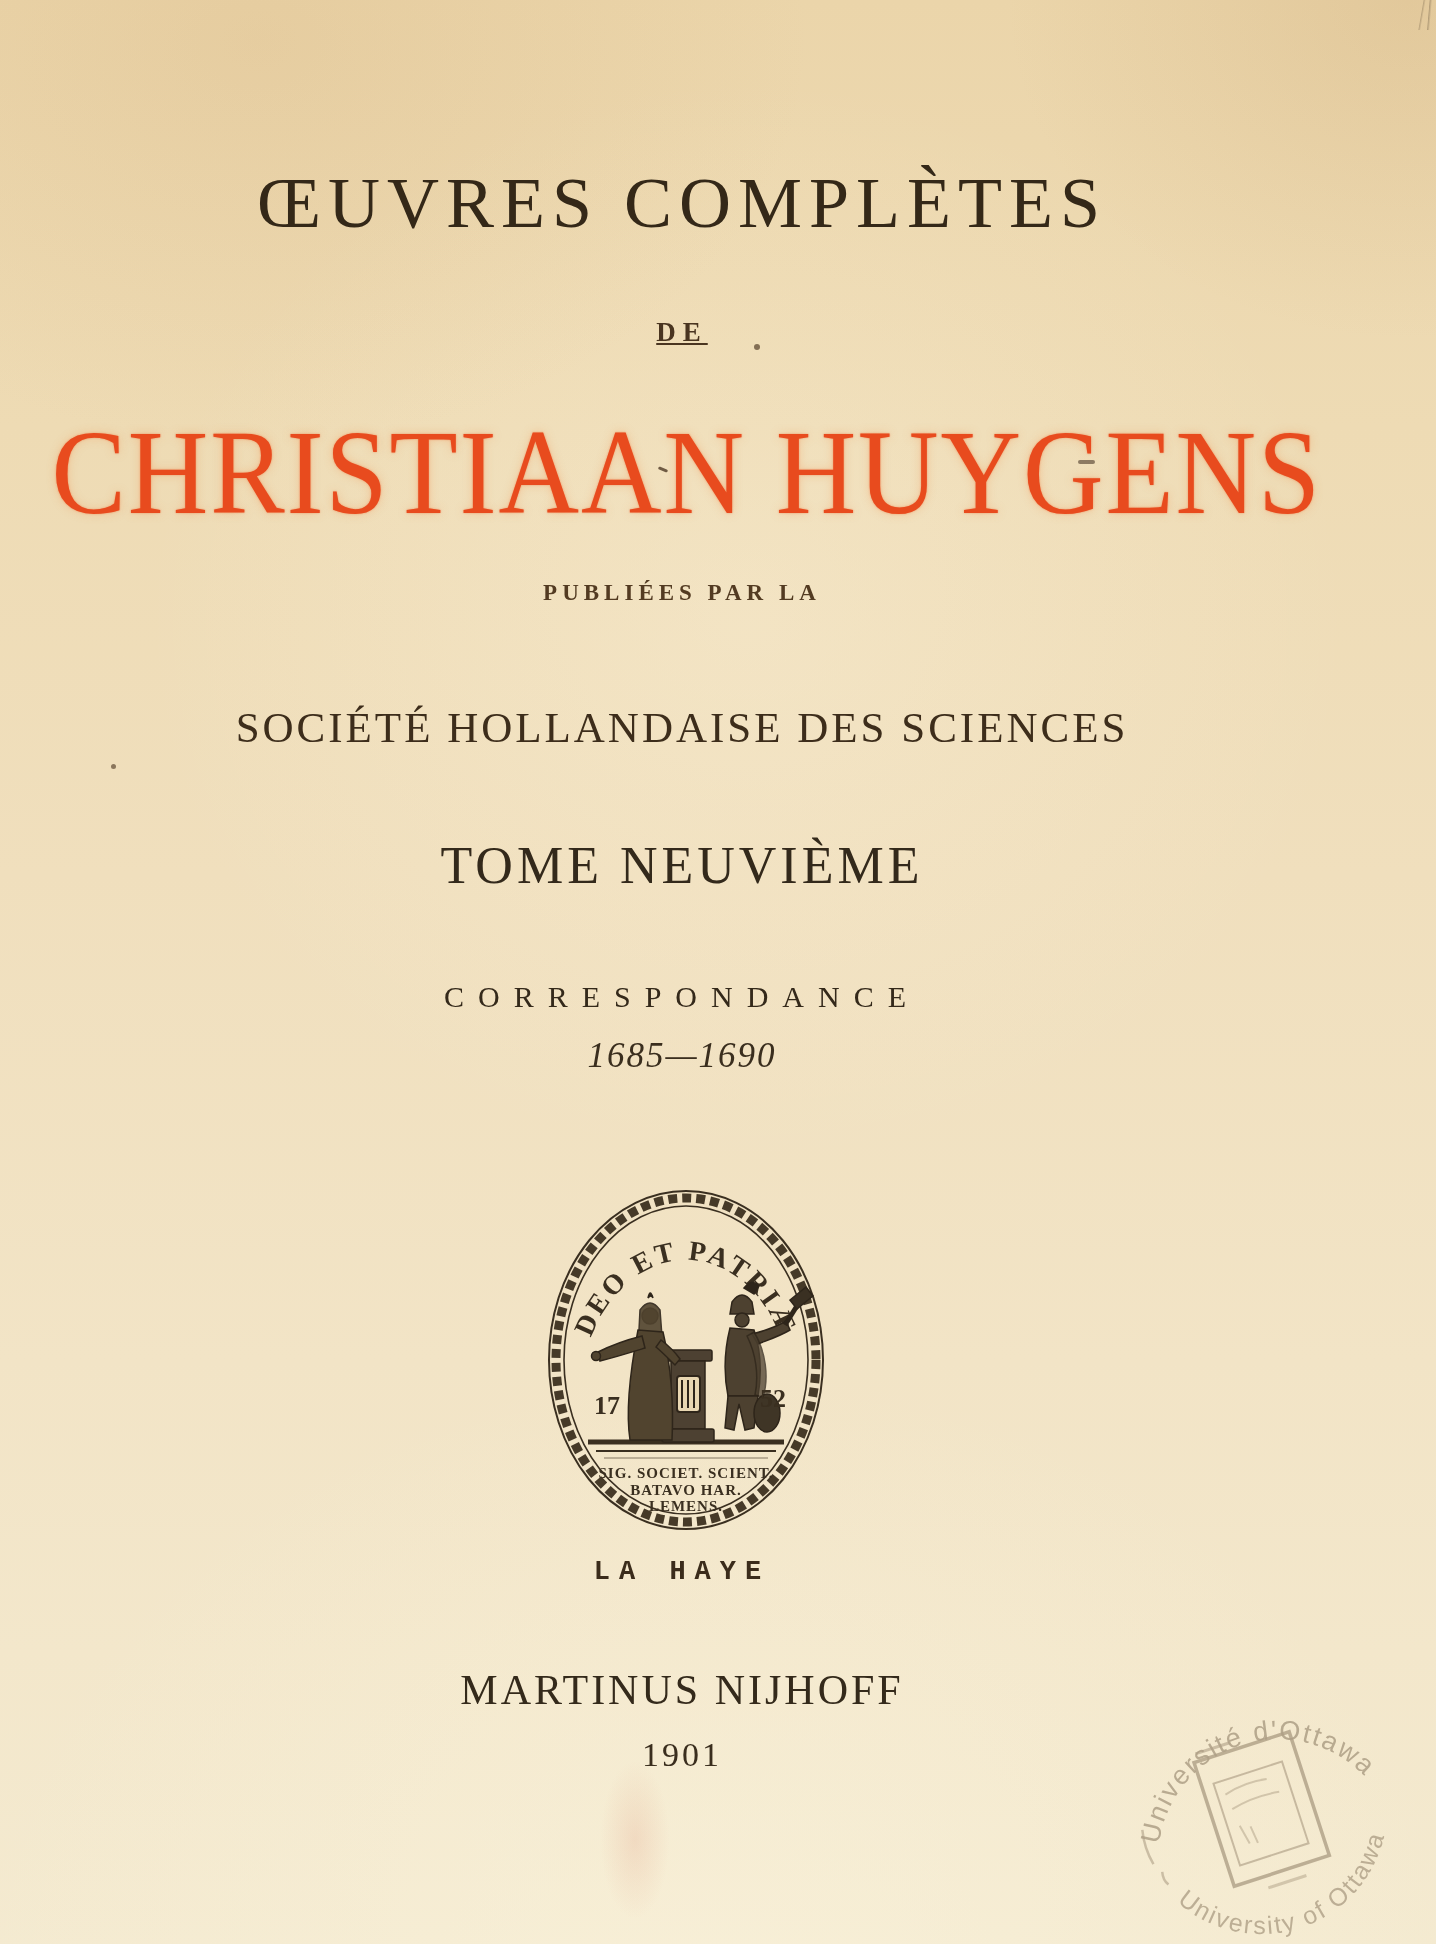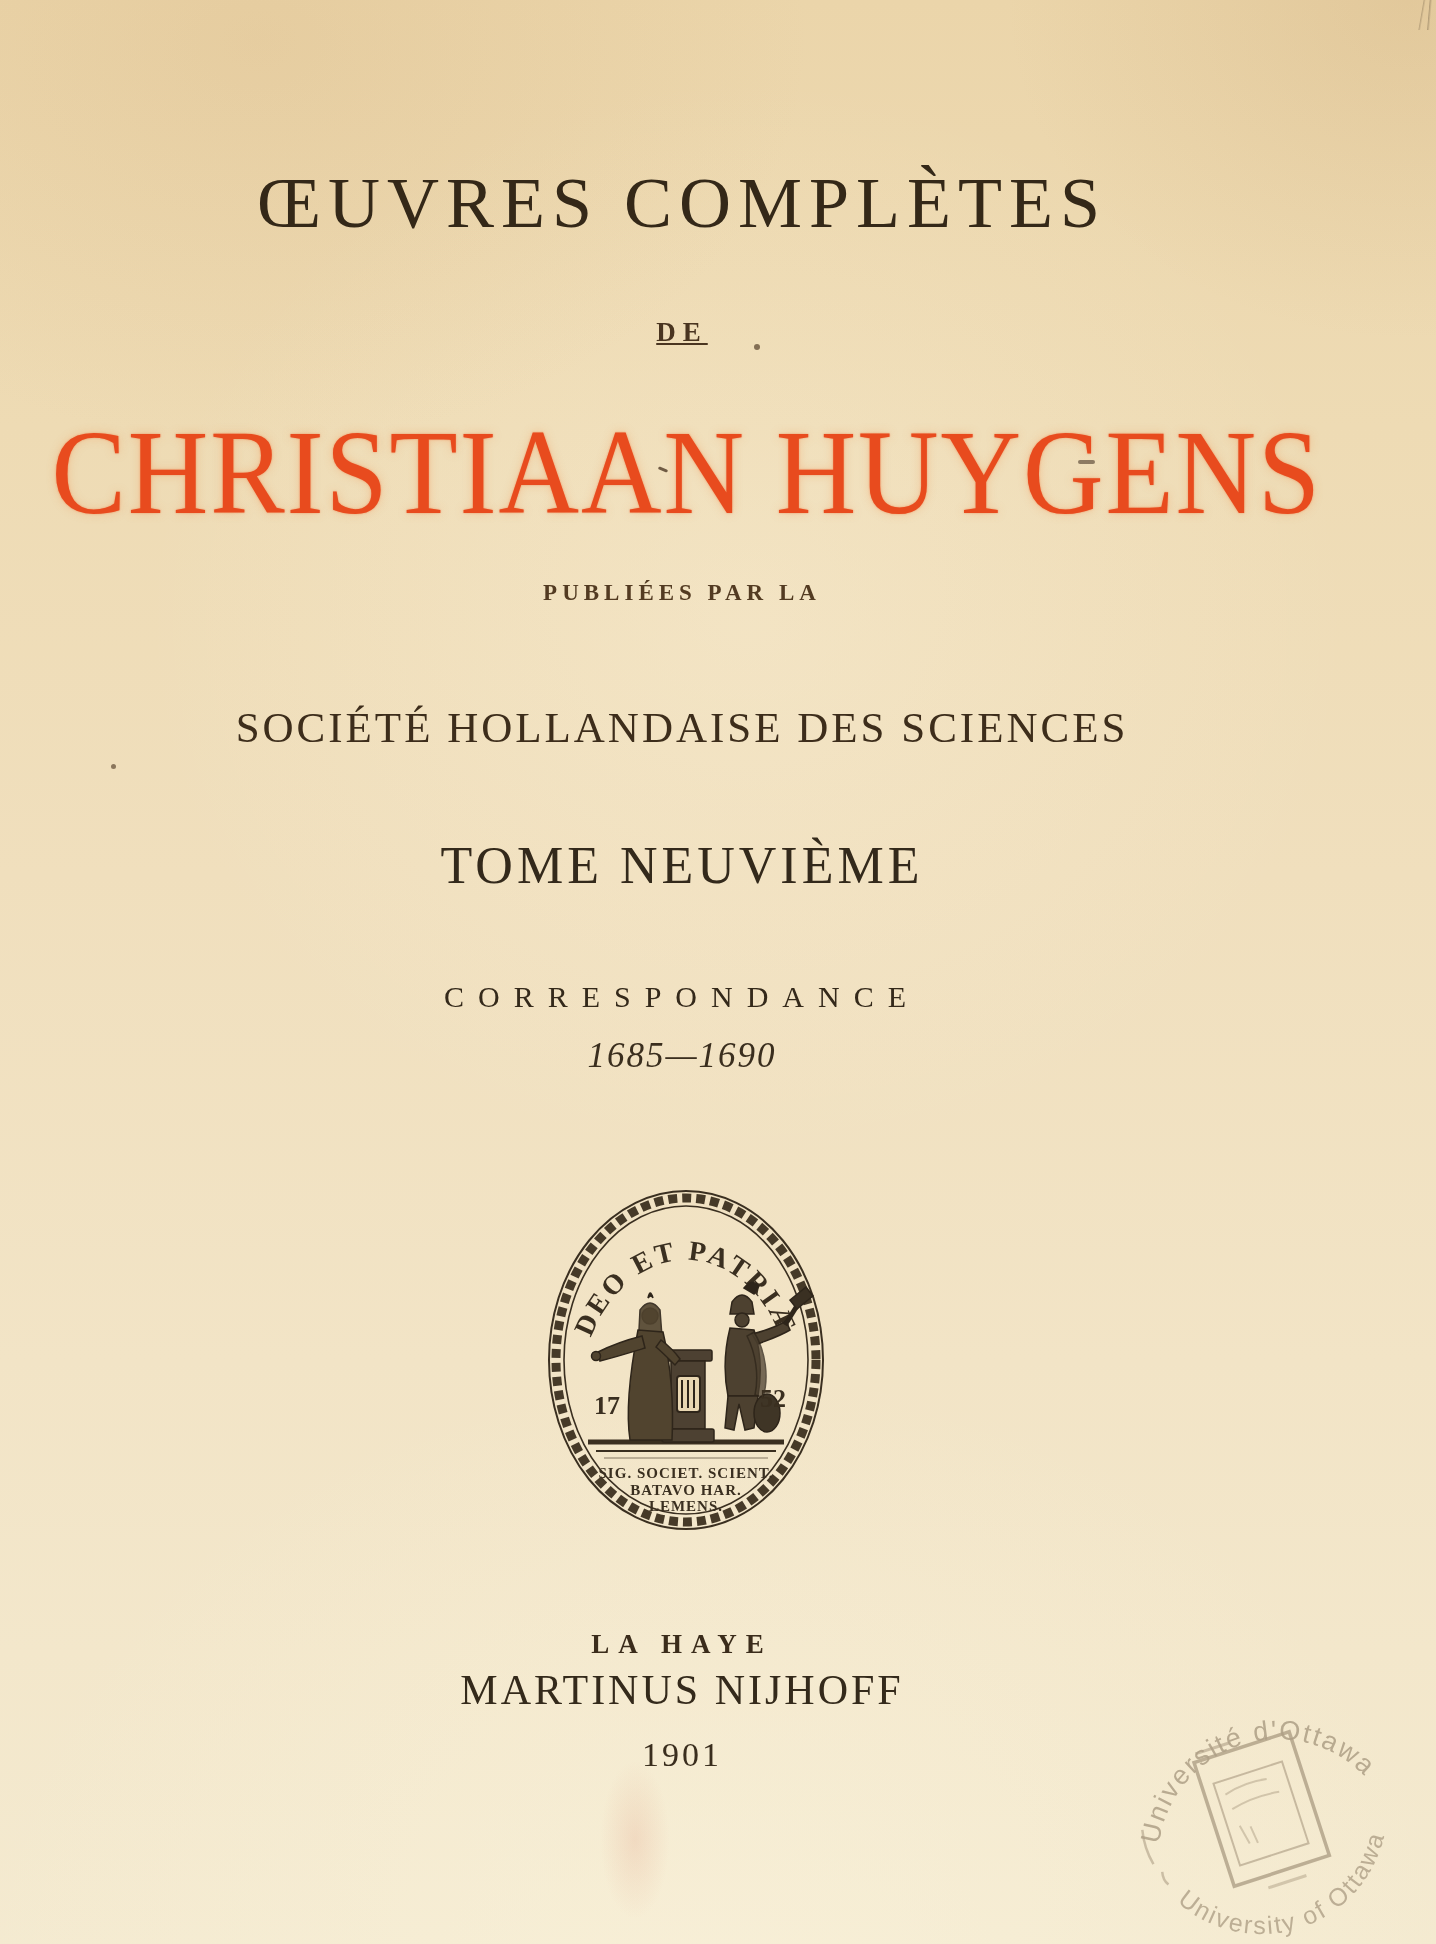--- a/index.html
+++ b/index.html
@@ -22,21 +22,21 @@
   .author{
     top:404px;font-size:120px;letter-spacing:2px;color:#e84b1e;
     transform:scaleX(0.93);transform-origin:center;
     text-shadow:0 0 10px rgba(244,140,70,0.35), 0 0 2px rgba(232,75,30,0.5);
   }
   .published-by{top:580px;font-size:23px;letter-spacing:5px;color:#533b22;font-weight:bold;}
   .society{top:703px;font-size:43px;letter-spacing:3px;color:#3d2d1b;}
   .volume{top:836px;font-size:52px;letter-spacing:4px;color:#33291b;}
   .section{top:980px;font-size:30px;letter-spacing:14px;color:#34291a;}
   .years{top:1036px;font-size:35px;letter-spacing:2px;color:#3a2e1e;font-style:italic;}
-  .city{top:1629px;font-size:27px;letter-spacing:9px;color:#3b2c1b;font-weight:bold;}
+  .city{top:1557px;font-size:27px;letter-spacing:9px;color:#3b2c1b;font-weight:bold;font-family:Liberation Mono, monospace;}
   .publisher{top:1666px;font-size:42px;letter-spacing:3px;color:#342a1b;}
   .imprint-year{top:1716px;font-size:34px;letter-spacing:3px;color:#3a2e1e;margin-top:20px;}
 
   .seal{position:absolute;left:538px;top:1182px;width:296px;height:356px;}
   .stamp{position:absolute;left:1094px;top:1642px;width:336px;height:336px;opacity:0.78;}
 
   .speck{position:absolute;background:#5f4a33;border-radius:50%;}
   .speck-dot-above-title{left:754px;top:344px;width:6px;height:6px;opacity:.75;}
   .speck-accent{left:658px;top:468px;width:10px;height:3px;border-radius:2px;transform:rotate(22deg);opacity:.8;background:#4f3a26;}
   .speck-dash-right{left:1078px;top:460px;width:17px;height:4px;border-radius:2px;opacity:.65;background:#584534;}

